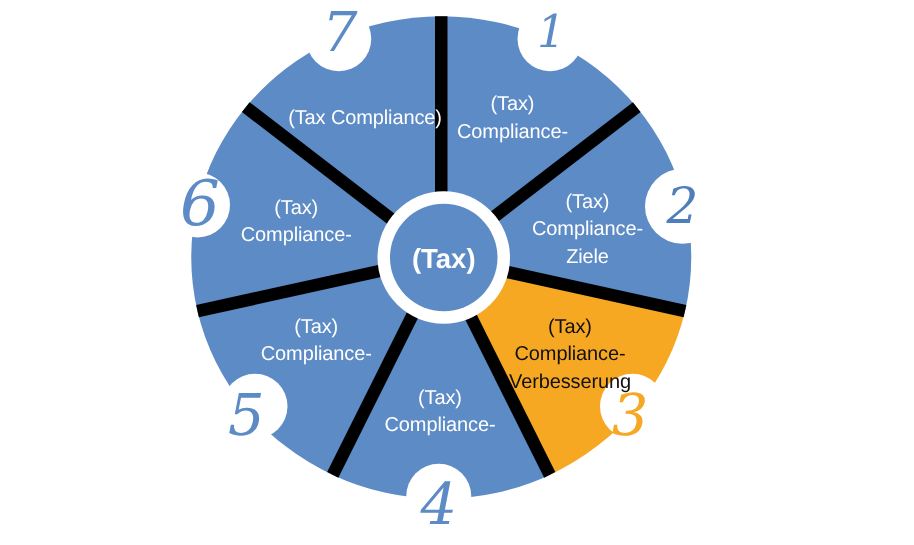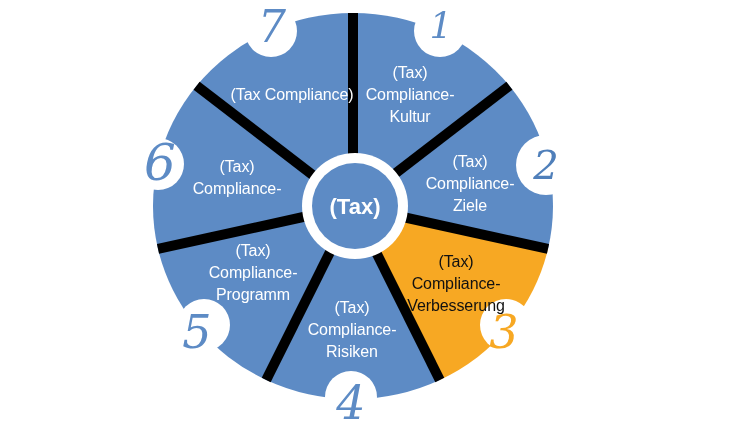--- a/index.html
+++ b/index.html
@@ -69,41 +69,38 @@
     <circle cx="158" cy="164" r="26" fill="#ffffff"></circle>
     <circle cx="271" cy="31" r="26" fill="#ffffff"></circle>
 
     <circle cx="355" cy="206" r="53" fill="#ffffff"></circle>
     <circle cx="355" cy="206" r="43" fill="#5d8bc5"></circle>
   </svg>
 
   <div class="seg-label" style="left: 410px; top: 95px; color: rgb(255, 255, 255);">
     <span>(Tax)</span>
     <span>Compliance-</span>
-    <span>Kultur</span>
   </div>
   <div class="seg-label" style="left: 470px; top: 184px; color: rgb(255, 255, 255);">
     <span>(Tax)</span>
     <span>Compliance-</span>
     <span>Ziele</span>
   </div>
   <div class="seg-label" style="left: 456px; top: 284px; color: rgb(17, 17, 17);">
     <span>(Tax)</span>
     <span>Compliance-</span>
     <span>Verbesserung</span>
   </div>
   <div class="seg-label" style="left: 352px; top: 330px; color: rgb(255, 255, 255);">
     <span>(Tax)</span>
     <span>Compliance-</span>
-    <span>Risiken</span>
   </div>
   <div class="seg-label" style="left: 253px; top: 273px; color: rgb(255, 255, 255);">
     <span>(Tax)</span>
     <span>Compliance-</span>
-    <span>Programm</span>
   </div>
   <div class="seg-label" style="left: 237px; top: 178px; color: rgb(255, 255, 255);">
     <span>(Tax)</span>
     <span>Compliance-</span>
   </div>
   <div class="seg-label" style="left: 292px; top: 95px; color: rgb(255, 255, 255);">
     <span>(Tax Compliance)</span>
   </div>
 
   <div class="seg-number" style="left: 441px; top: 27px; font-size: 36px; color: rgb(93, 139, 197);">1</div>

